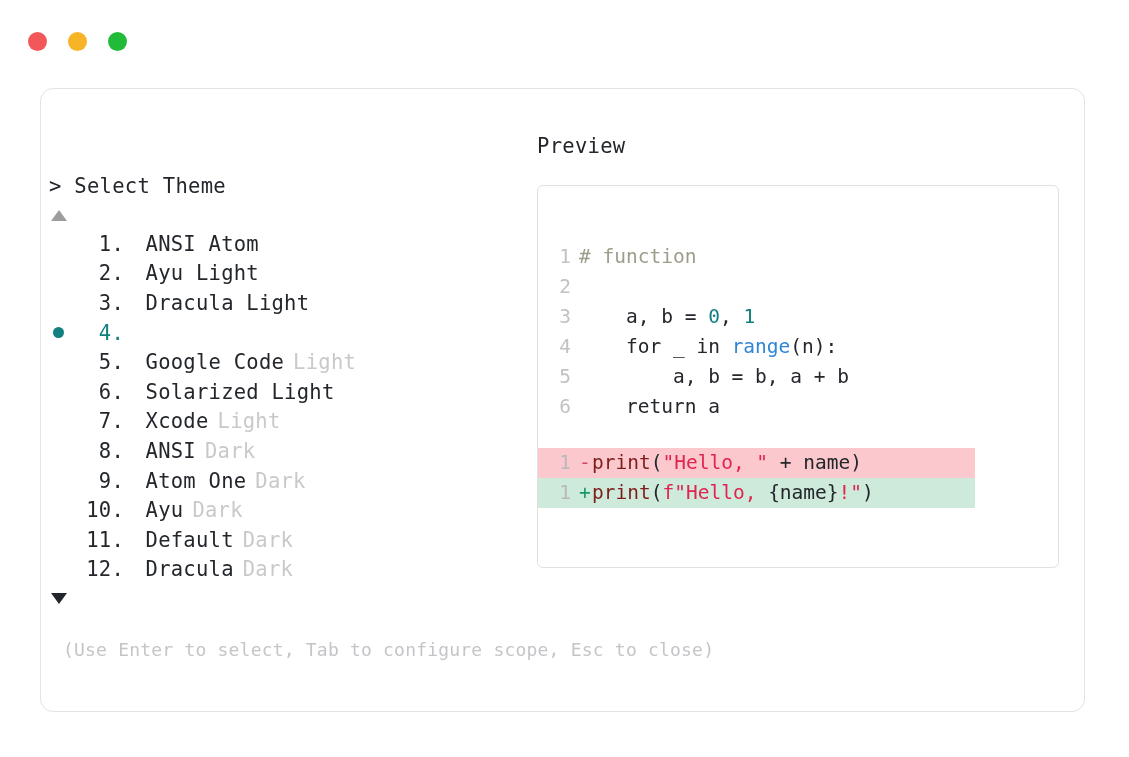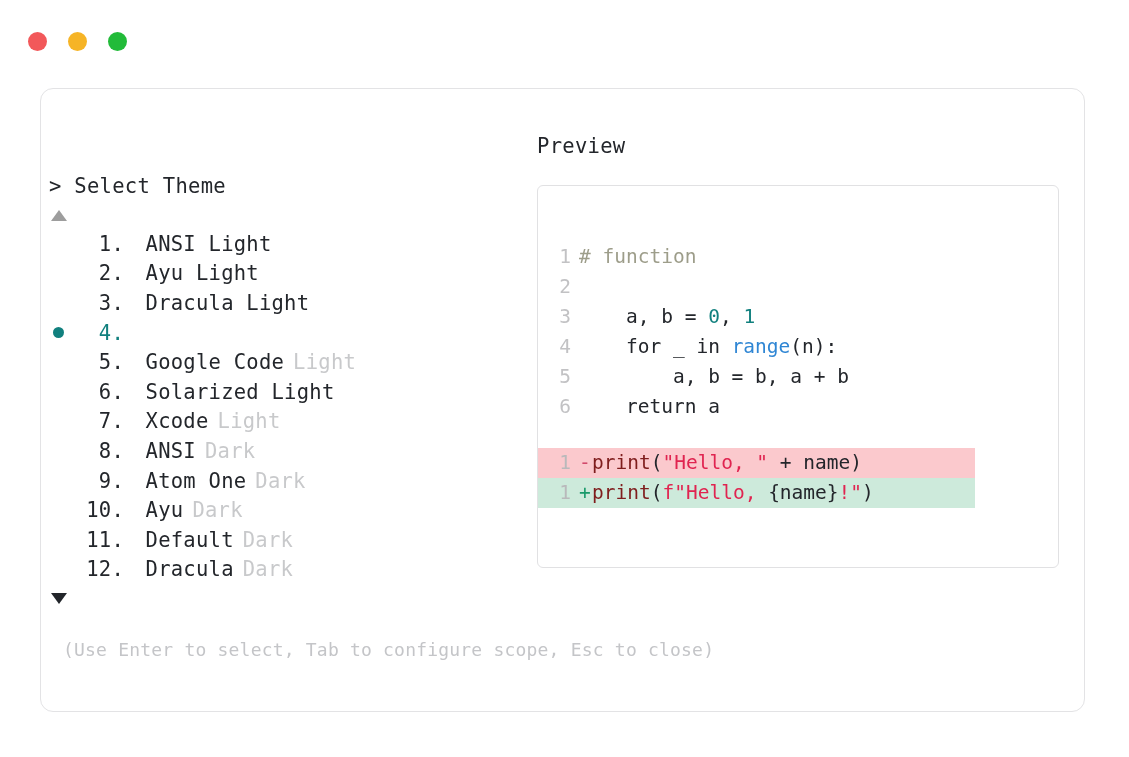--- a/index.html
+++ b/index.html
@@ -224,21 +224,21 @@
 
 <div id="app-card">
   <div id="card-body">
 
     <div id="theme-column">
       <div class="col-header">&gt; Select Theme</div>
 
       <div id="scroll-up-arrow" class="scroll-arrow"></div>
 
       <div id="theme-list">
-          <div class="theme-row"><div class="bullet-cell"></div><span class="idx-cell">1.</span><span class="dot-cell"> </span><span class="name-cell">ANSI Light</span></div>
+          <div class="theme-row"><div class="bullet-cell"></div><span class="idx-cell">1.</span><span class="dot-cell"> </span><span class="name-cell">ANSI Atom</span></div>
           <div class="theme-row"><div class="bullet-cell"></div><span class="idx-cell">2.</span><span class="dot-cell"> </span><span class="name-cell">Ayu Light</span></div>
           <div class="theme-row"><div class="bullet-cell"></div><span class="idx-cell">3.</span><span class="dot-cell"> </span><span class="name-cell">Dracula Light</span></div>
           <div class="theme-row selected"><div class="bullet-cell"><div class="bullet" style="background: rgb(17, 128, 126);"></div></div><span class="idx-cell">4.</span><span class="dot-cell"> </span></div>
           <div class="theme-row"><div class="bullet-cell"></div><span class="idx-cell">5.</span><span class="dot-cell"> </span><span class="name-cell">Google Code</span><span class="suffix-cell">Light</span></div>
           <div class="theme-row"><div class="bullet-cell"></div><span class="idx-cell">6.</span><span class="dot-cell"> </span><span class="name-cell">Solarized Light</span></div>
           <div class="theme-row"><div class="bullet-cell"></div><span class="idx-cell">7.</span><span class="dot-cell"> </span><span class="name-cell">Xcode</span><span class="suffix-cell">Light</span></div>
           <div class="theme-row"><div class="bullet-cell"></div><span class="idx-cell">8.</span><span class="dot-cell"> </span><span class="name-cell">ANSI</span><span class="suffix-cell">Dark</span></div>
           <div class="theme-row"><div class="bullet-cell"></div><span class="idx-cell">9.</span><span class="dot-cell"> </span><span class="name-cell">Atom One</span><span class="suffix-cell">Dark</span></div>
           <div class="theme-row"><div class="bullet-cell"></div><span class="idx-cell">10.</span><span class="dot-cell"> </span><span class="name-cell">Ayu</span><span class="suffix-cell">Dark</span></div>
           <div class="theme-row"><div class="bullet-cell"></div><span class="idx-cell">11.</span><span class="dot-cell"> </span><span class="name-cell">Default</span><span class="suffix-cell">Dark</span></div>

